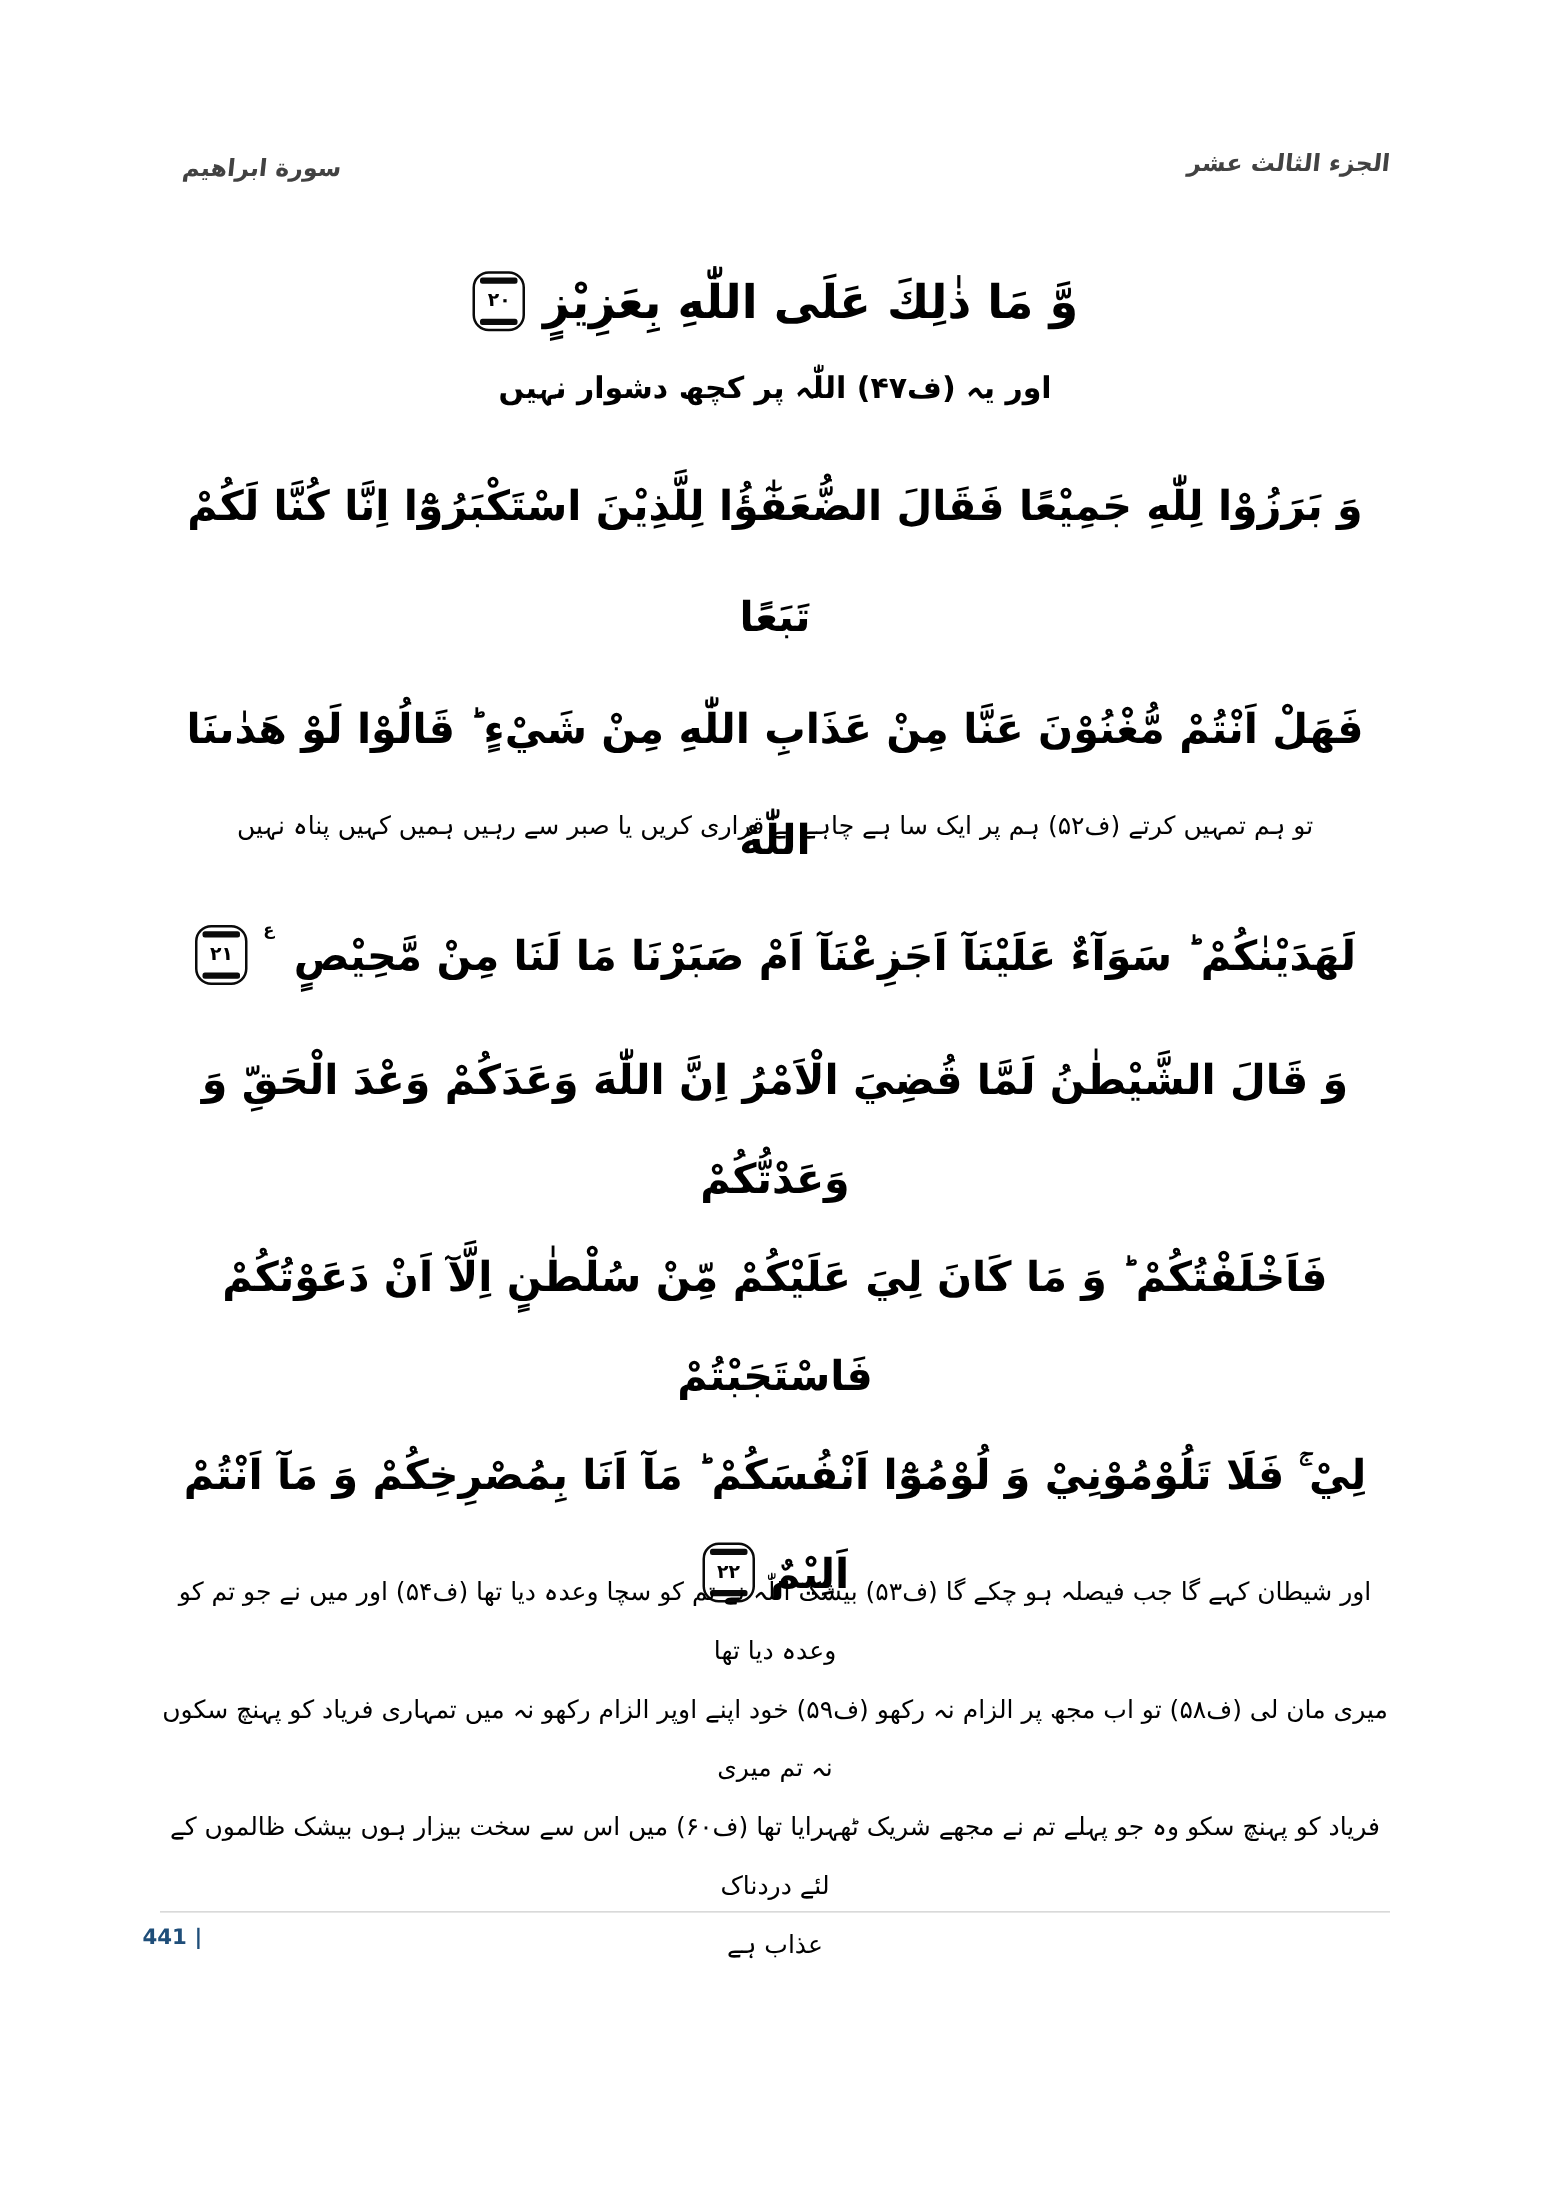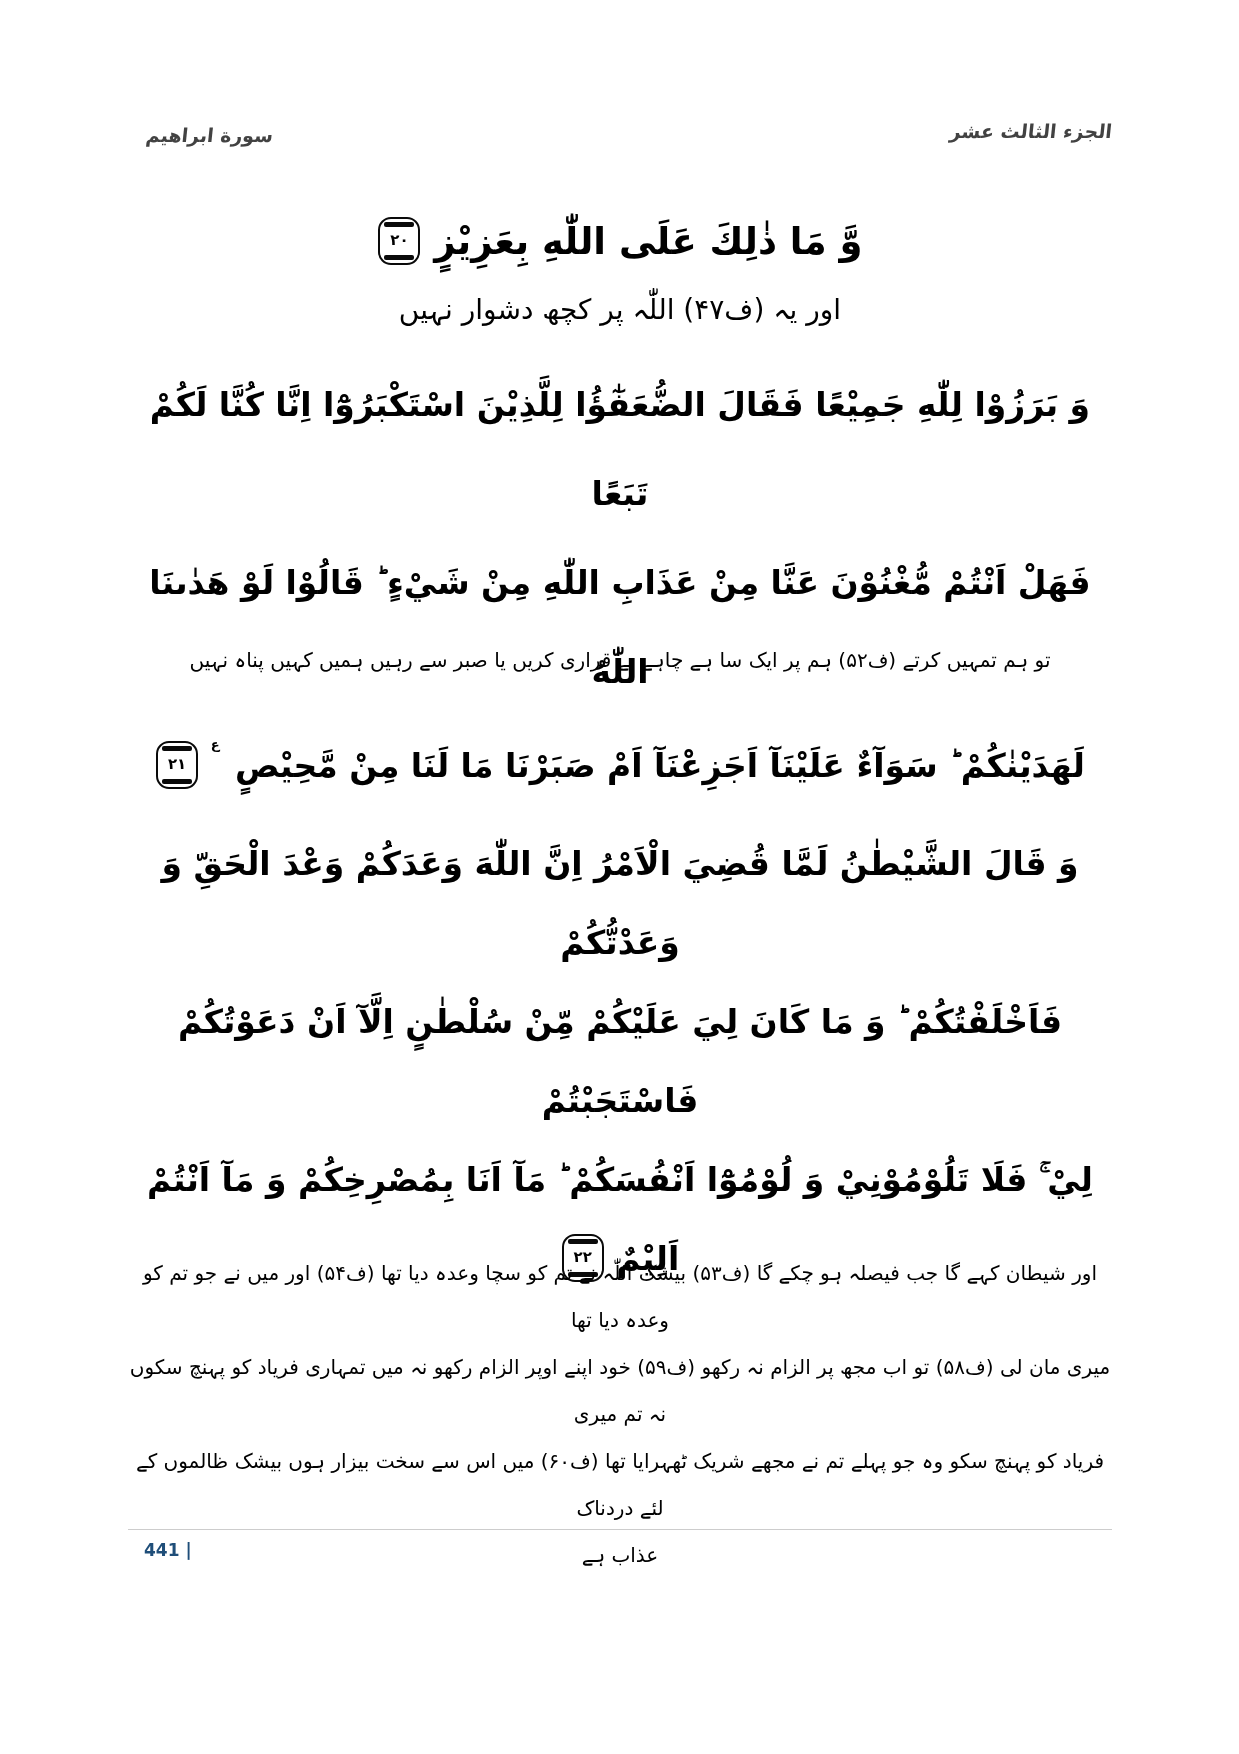--- a/index.html
+++ b/index.html
@@ -33,21 +33,21 @@
   }
   .ar-line{display:block;}
   #v20a{top:192px;font-size:37px;line-height:100px;}
   #v21a{top:360px;font-size:33px;line-height:89px;}
   #v22a{top:824px;font-size:33px;line-height:79px;}
   .urdu{
     font-family:"DejaVu Sans",sans-serif;
     font-weight:normal;color:#000;text-align:center;
   }
   .ur-line{display:block;}
-  #v20u{top:289px;font-size:28px;line-height:42px;}
+  #v20u{top:289px;font-size:24px;line-height:42px;font-weight:bold;}
   #v21u{top:636px;font-size:20px;line-height:49px;}
   #v22u{top:1250px;font-size:20px;line-height:47px;}
   
   .marker{
     display:inline-flex;align-items:center;justify-content:center;
     min-width:30px;height:44px;padding:0 4px;
     border:2.5px solid #0a0a0a;border-radius:13px;
     font-size:15px;font-weight:bold;line-height:1;
     vertical-align:middle;margin:0 1px;position:relative;top:-3px;
   }
@@ -60,21 +60,21 @@
   .ruku{
     font-size:13px;font-weight:bold;vertical-align:super;
     position:relative;top:-16px;margin-right:4px;
   }
   
   .footer-rule{
     position:absolute;top:1529px;left:128px;width:984px;height:1px;
     background:#cdcdcd;
   }
   .page-num{
-    position:absolute;top:1540px;left:144px;direction:ltr;
+    position:absolute;top:1540px;left:114px;direction:ltr;
     font-family:"DejaVu Sans",sans-serif;
     font-size:17px;font-weight:bold;text-align:right;
   }
   .page-num .sep{font-weight:bold;margin-left:6px;}
 </style>
 </head>
 <body>
 
 <div class="page">
 

